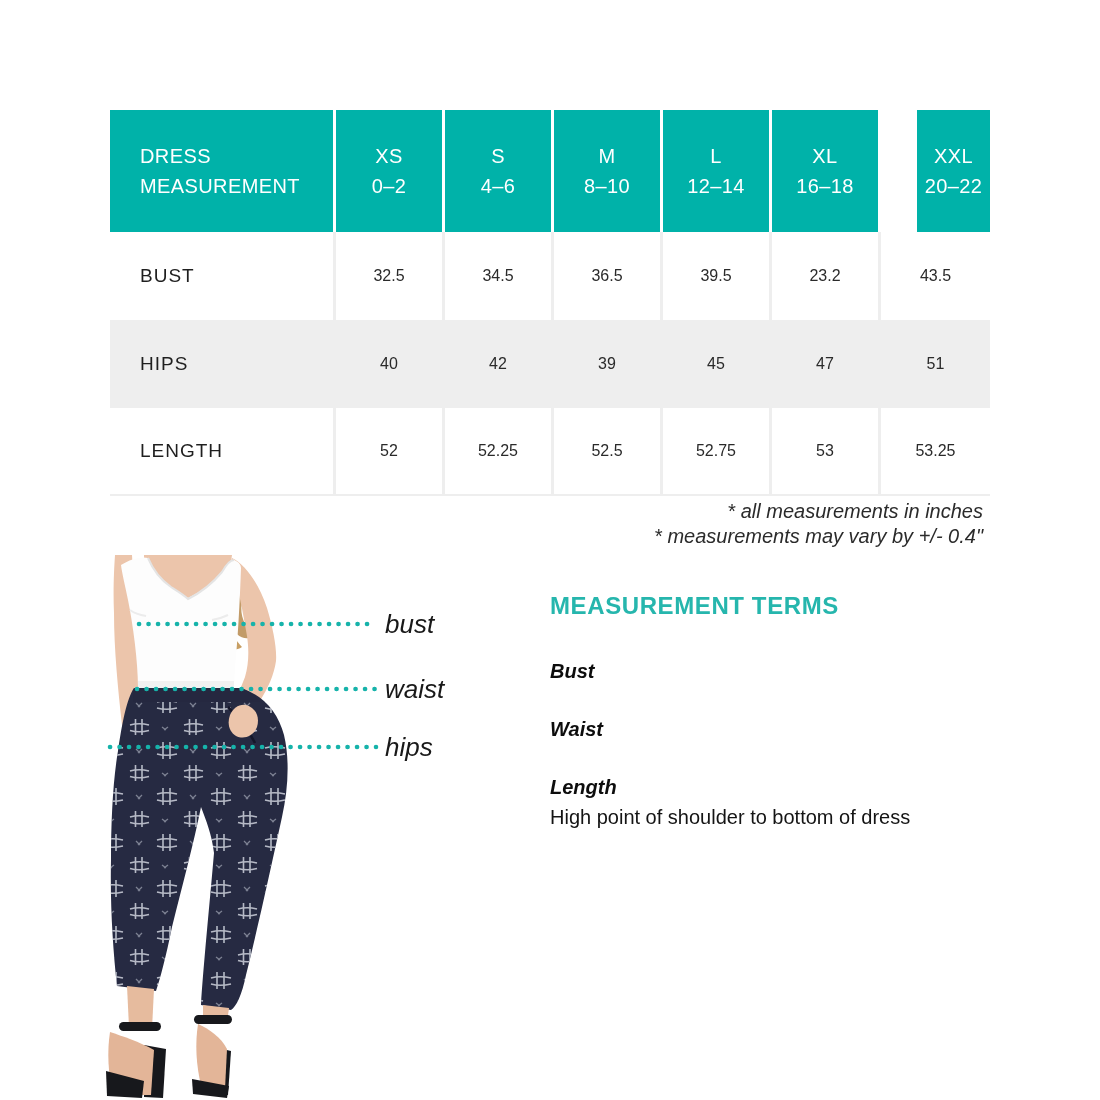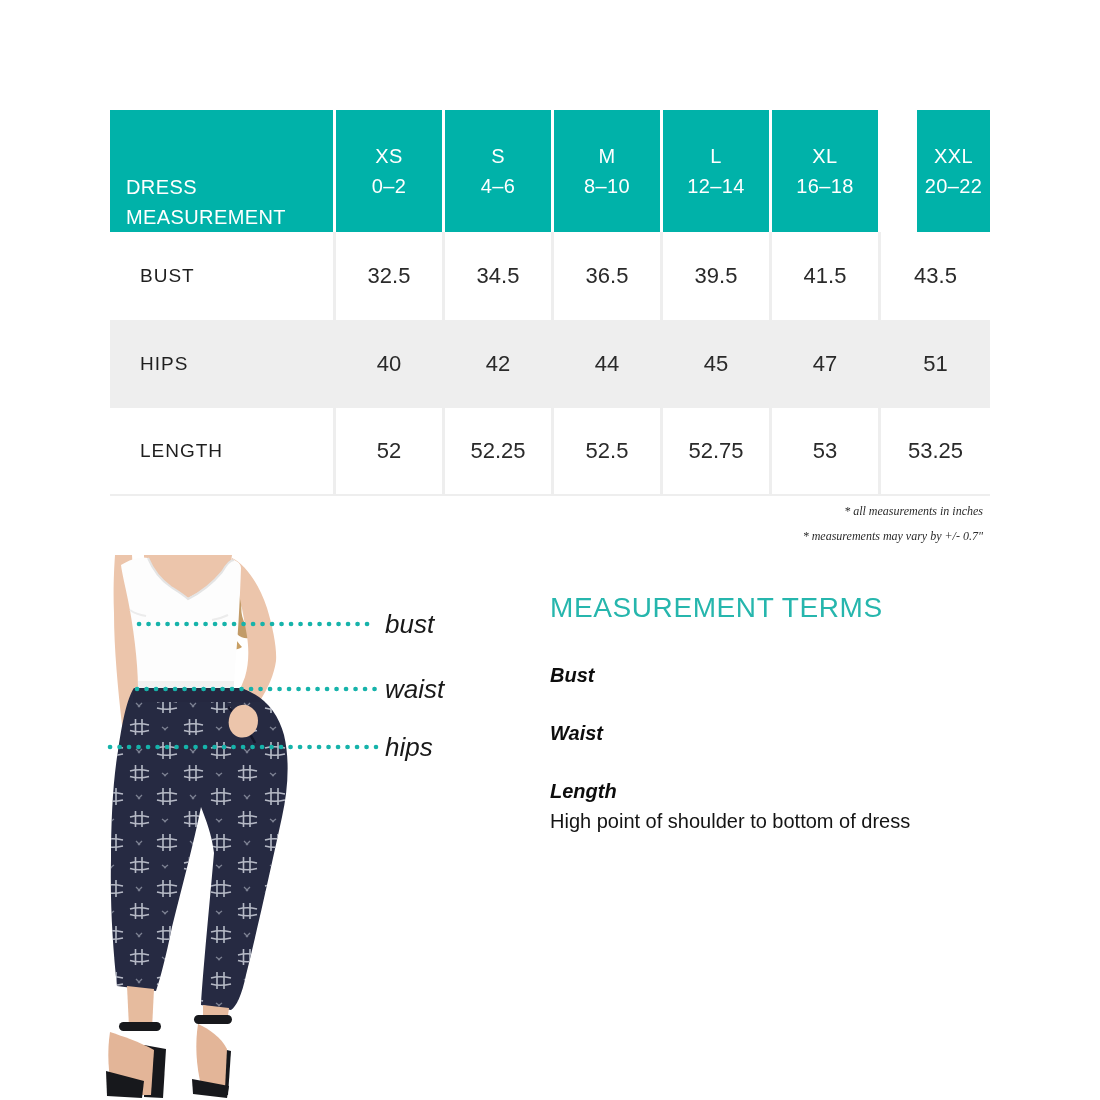--- a/index.html
+++ b/index.html
@@ -29,59 +29,58 @@
     display:flex;flex-direction:column;align-items:center;justify-content:center;
     text-align:right;
   }
   .trow.header .cell{
     background:var(--accent);color:#ffffff;
     font-size:20px;line-height:30px;letter-spacing:.4px;
     border-right:3px solid #ffffff;
   }
   .trow.header .cell:last-child{border-right:none;margin-left:36px;}
   .trow.header .label-cell{
-    align-items:flex-start;justify-content:flex-end;
-    padding-left:16px;text-align:left;
+    align-items:flex-start;justify-content:center;
+    padding-left:30px;text-align:left;
   }
   .trow.data .cell{
-    background:#ffffff;font-size:22px;color:#2a2a2a;
+    background:#ffffff;font-size:16px;color:#2a2a2a;
     border-right:3px solid var(--divider);
   }
   .trow.data .cell:last-child{border-right:none;}
   .trow.data .label-cell{
     align-items:flex-start;padding-left:30px;text-align:left;
     font-size:19px;letter-spacing:1px;color:#1f1f1f;
   }
   .trow.alt .cell{background:var(--row-alt);border-right-color:var(--row-alt);}
   .trow.last{border-bottom:2px solid var(--divider);}
 
   
   .footnotes{
     position:absolute;left:110px;top:499px;width:873px;
-    text-align:right;font-style:italic;font-size:12px;line-height:24.5px;
+    text-align:right;font-style:italic;font-size:20px;line-height:24.5px;
     color:#2b2b2b;
-    font-family:Liberation Serif, serif;
   }
 
   
   .figure-area{position:absolute;left:100px;top:555px;width:470px;height:545px;}
   .figure-area svg{position:absolute;left:0;top:0;}
   .measure-label{
     position:absolute;left:285px;
     font-style:italic;font-size:26px;line-height:30px;color:#191919;
   }
   .measure-label.bust{top:54px;}
   .measure-label.waist{top:119px;}
   .measure-label.hips{top:177px;}
   .dotline{stroke:var(--dots);stroke-width:4.6;stroke-linecap:round;stroke-dasharray:0.1 9.4;fill:none;}
 
   
   .terms{position:absolute;left:550px;top:592px;width:480px;}
   .terms h2{
-    font-size:28px;font-weight:400;letter-spacing:.6px;
+    font-size:24px;font-weight:700;letter-spacing:.6px;
     color:var(--accent-light);margin:0 0 36px 0;
   }
   .term-group{margin-bottom:28px;}
   .term-name{
     font-weight:bold;font-style:italic;font-size:20px;line-height:30px;color:#0d0d0d;
   }
   .term-def{font-size:20px;line-height:30px;color:#141414;}
 </style>
 </head>
 <body>
@@ -117,48 +116,48 @@
       <span>20–22</span>
     </div>
   </div>
 
   <div class="trow data">
     <div class="cell label-cell">BUST</div>
     <div class="cell">32.5</div>
     <div class="cell">34.5</div>
     <div class="cell">36.5</div>
     <div class="cell">39.5</div>
-    <div class="cell">41.5</div>
+    <div class="cell">23.2</div>
     <div class="cell">43.5</div>
   </div>
 
   <div class="trow data alt">
     <div class="cell label-cell">HIPS</div>
     <div class="cell">40</div>
     <div class="cell">42</div>
-    <div class="cell">44</div>
+    <div class="cell">39</div>
     <div class="cell">45</div>
     <div class="cell">47</div>
     <div class="cell">51</div>
   </div>
 
   <div class="trow data last">
     <div class="cell label-cell">LENGTH</div>
     <div class="cell">52</div>
     <div class="cell">52.25</div>
     <div class="cell">52.5</div>
     <div class="cell">52.75</div>
     <div class="cell">53</div>
     <div class="cell">53.25</div>
   </div>
 </div>
 
 <div class="footnotes">
   <div>* all measurements in inches</div>
-  <div>* measurements may vary by +/- 0.7"</div>
+  <div>* measurements may vary by +/- 0.4"</div>
 </div>
 
 <div class="figure-area">
   <svg width="470" height="545" viewBox="0 0 470 545">
     <defs>
       <pattern id="ikat" width="54" height="46" patternUnits="userSpaceOnUse">
         <g stroke="#cfd3dd" stroke-width="1.6" opacity="0.85" fill="none">
           <path d="M3,9 q9,-2.5 20,0"></path>
           <path d="M3,15 q9,2.5 20,0"></path>
           <path d="M9,3 v17"></path>

